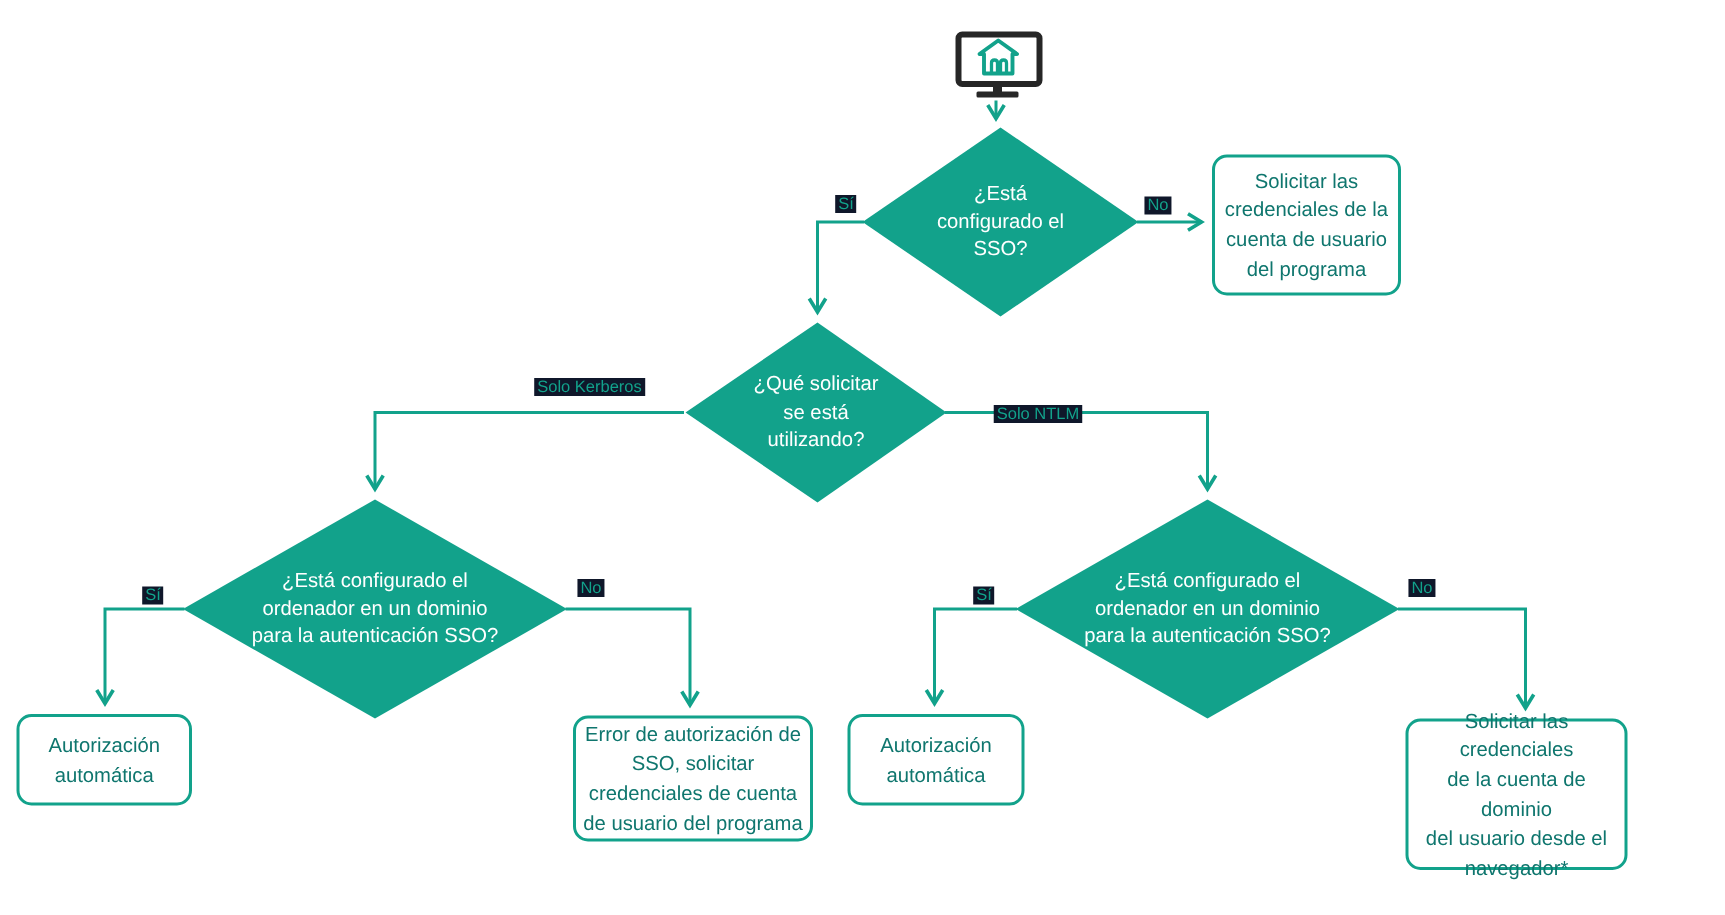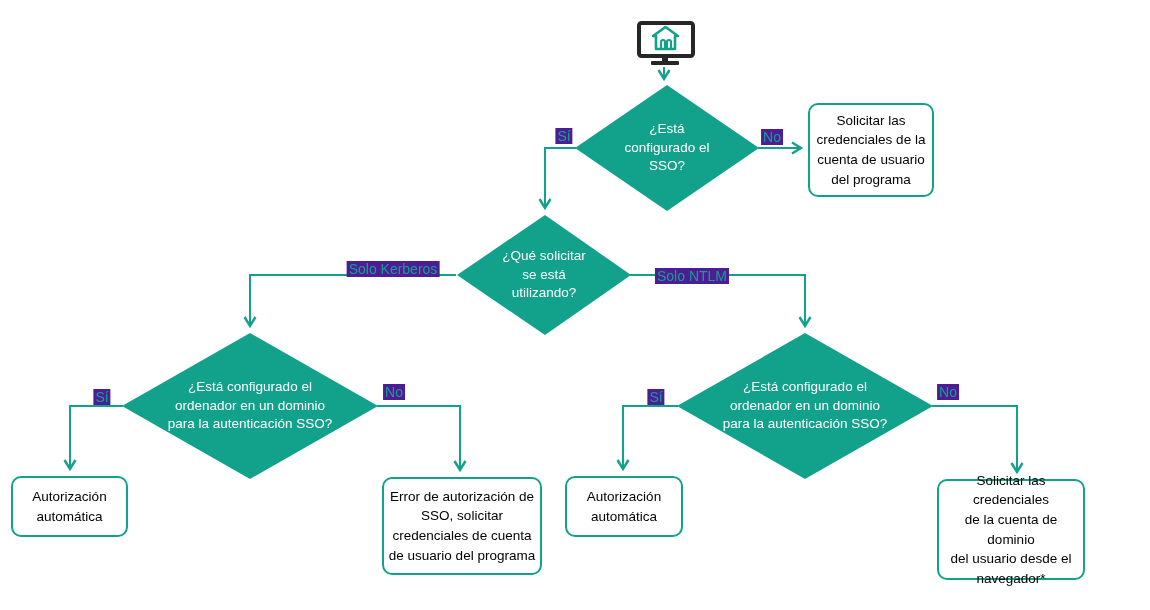--- a/index.html
+++ b/index.html
@@ -35,31 +35,31 @@
     box-sizing: border-box;
     border: 2.5px solid #12a28b;
     border-radius: 10px;
     background: #ffffff;
     display: flex;
     align-items: center;
     justify-content: center;
     text-align: center;
     font-size: 13.5px;
     line-height: 1.45;
-    color: #000000;
+    color: #0f766e;
     white-space: pre-line;
     padding: 4px;
   }
   .edge-label {
     position: absolute;
     transform: translate(-50%, -50%);
     color: #12a28b;
-    font-size: 14px;
+    font-size: 11px;
     white-space: nowrap;
-    background: #4c1d95;
+    background: #0f172a;
     padding: 0 2px;
   }
   .start-icon {
     position: absolute;
     left: 634px;
     top: 2px;
   }
 </style>
 </head>
 <body>
@@ -117,33 +117,33 @@
   <div class="diamond-text" style="left:705px; top:349px; width:200px; height:80px;">¿Está configurado el
 ordenador en un dominio
 para la autenticación SSO?</div>
 
   <div class="result-box" style="left:808px; top:86px; width:126px; height:94px;">Solicitar las
 credenciales de la
 cuenta de usuario
 del programa</div>
   <div class="result-box" style="left:11px; top:459px; width:117px; height:61px;">Autorización
 automática</div>
-  <div class="result-box" style="left:382px; top:460px; width:160px; height:98px;">Error de autorización de
+  <div class="result-box" style="left:382px; top:460px; width:160px; height:84px;">Error de autorización de
 SSO, solicitar
 credenciales de cuenta
 de usuario del programa</div>
   <div class="result-box" style="left:565px; top:459px; width:118px; height:61px;">Autorización
 automática</div>
   <div class="result-box" style="left:937px; top:462px; width:148px; height:101px;">Solicitar las credenciales
 de la cuenta de dominio
 del usuario desde el
 navegador*</div>
 
   <span class="edge-label" style="left:564px; top:119px;">Sí</span>
   <span class="edge-label" style="left:772px; top:120px;">No</span>
-  <span class="edge-label" style="left:393px; top:252px;">Solo Kerberos</span>
+  <span class="edge-label" style="left:393px; top:241px;">Solo Kerberos</span>
   <span class="edge-label" style="left:692px; top:259px;">Solo NTLM</span>
   <span class="edge-label" style="left:102px; top:380px;">Sí</span>
   <span class="edge-label" style="left:394px; top:375px;">No</span>
   <span class="edge-label" style="left:656px; top:380px;">Sí</span>
   <span class="edge-label" style="left:948px; top:375px;">No</span>
 
 </div>
 
 </body></html>

